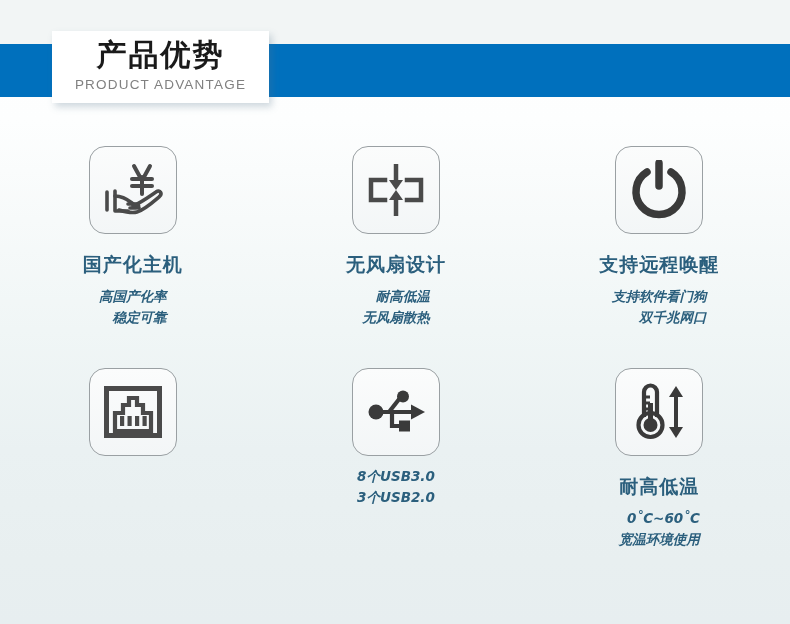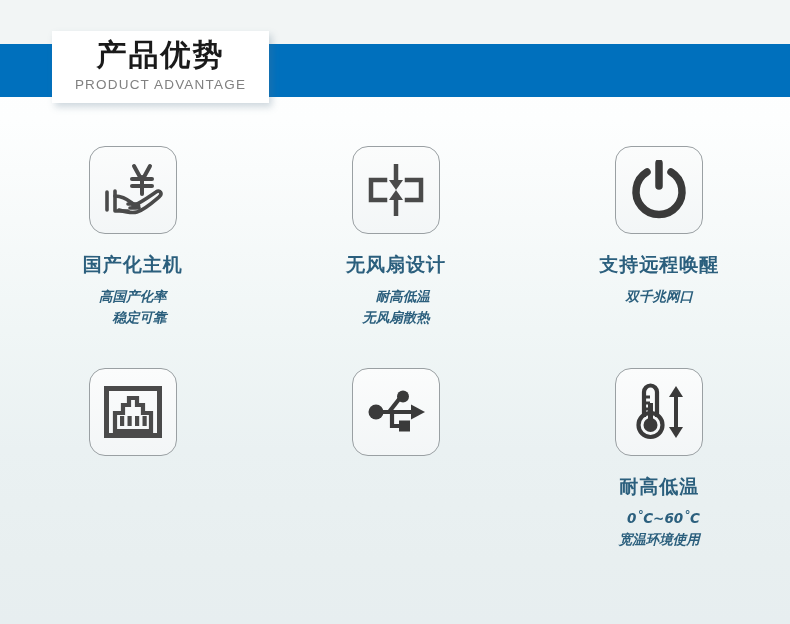--- a/index.html
+++ b/index.html
@@ -206,20 +206,21 @@
       <div class="tile">
         <span>
           <svg width="58" height="60" viewBox="0 0 58 60" fill="none">
             <path d="M17 12 A23 23 0 1 0 41 12" stroke="#3a3a3a" stroke-width="7.5" fill="none" stroke-linecap="round"></path>
             <path d="M29 3 L29 26" stroke="#3a3a3a" stroke-width="7.5" stroke-linecap="round"></path>
           </svg>
         </span>
       </div>
       <div class="feat-title">支持远程唤醒</div>
       <div class="feat-lines">
+        <div class="feat-line">支持软件看门狗</div>
         <div class="feat-line">双千兆网口</div>
       </div>
     </div>
 
     <div class="cell">
       <div class="tile">
         <span>
           <svg width="58" height="52" viewBox="0 0 58 52" fill="none">
             <rect x="2.5" y="2.5" width="53" height="47" stroke="#4a4a4a" stroke-width="5" fill="none"></rect>
             <path d="M11 45 L11 27 L19 27 L19 19 L25 19 L25 12 L33 12 L33 19 L39 19 L39 27 L47 27 L47 45 Z" stroke="#4a4a4a" stroke-width="4.2" fill="none" stroke-linejoin="miter"></path>
@@ -240,20 +241,24 @@
               <path d="M11 24 L50 24"></path>
               <path d="M24 24 L35 10"></path>
               <path d="M27 24 L27 38 L39 38"></path>
             </g>
             <circle cx="11" cy="24" r="7.5" fill="#3a3a3a"></circle>
             <circle cx="38" cy="8.5" r="6" fill="#3a3a3a"></circle>
             <rect x="34" y="32.5" width="11" height="11" fill="#3a3a3a"></rect>
             <polygon points="60,24 46,16.5 46,31.5" fill="#3a3a3a"></polygon>
           </svg>
         </span>
+      </div>
+      <div class="feat-lines">
+        <div class="feat-line">8个USB3.0</div>
+        <div class="feat-line">3个USB2.0</div>
       </div>
     </div>
 
     <div class="cell">
       <div class="tile">
         <span>
           <svg width="60" height="62" viewBox="0 0 60 62" fill="none">
             <path d="M15 36 L15 11 A6.5 6.5 0 0 1 28 11 L28 36" stroke="#3a3a3a" stroke-width="4.2" fill="none"></path>
             <circle cx="21.5" cy="44" r="12" stroke="#3a3a3a" stroke-width="4.2" fill="none"></circle>
             <circle cx="21.5" cy="44" r="7" fill="#3a3a3a"></circle>

